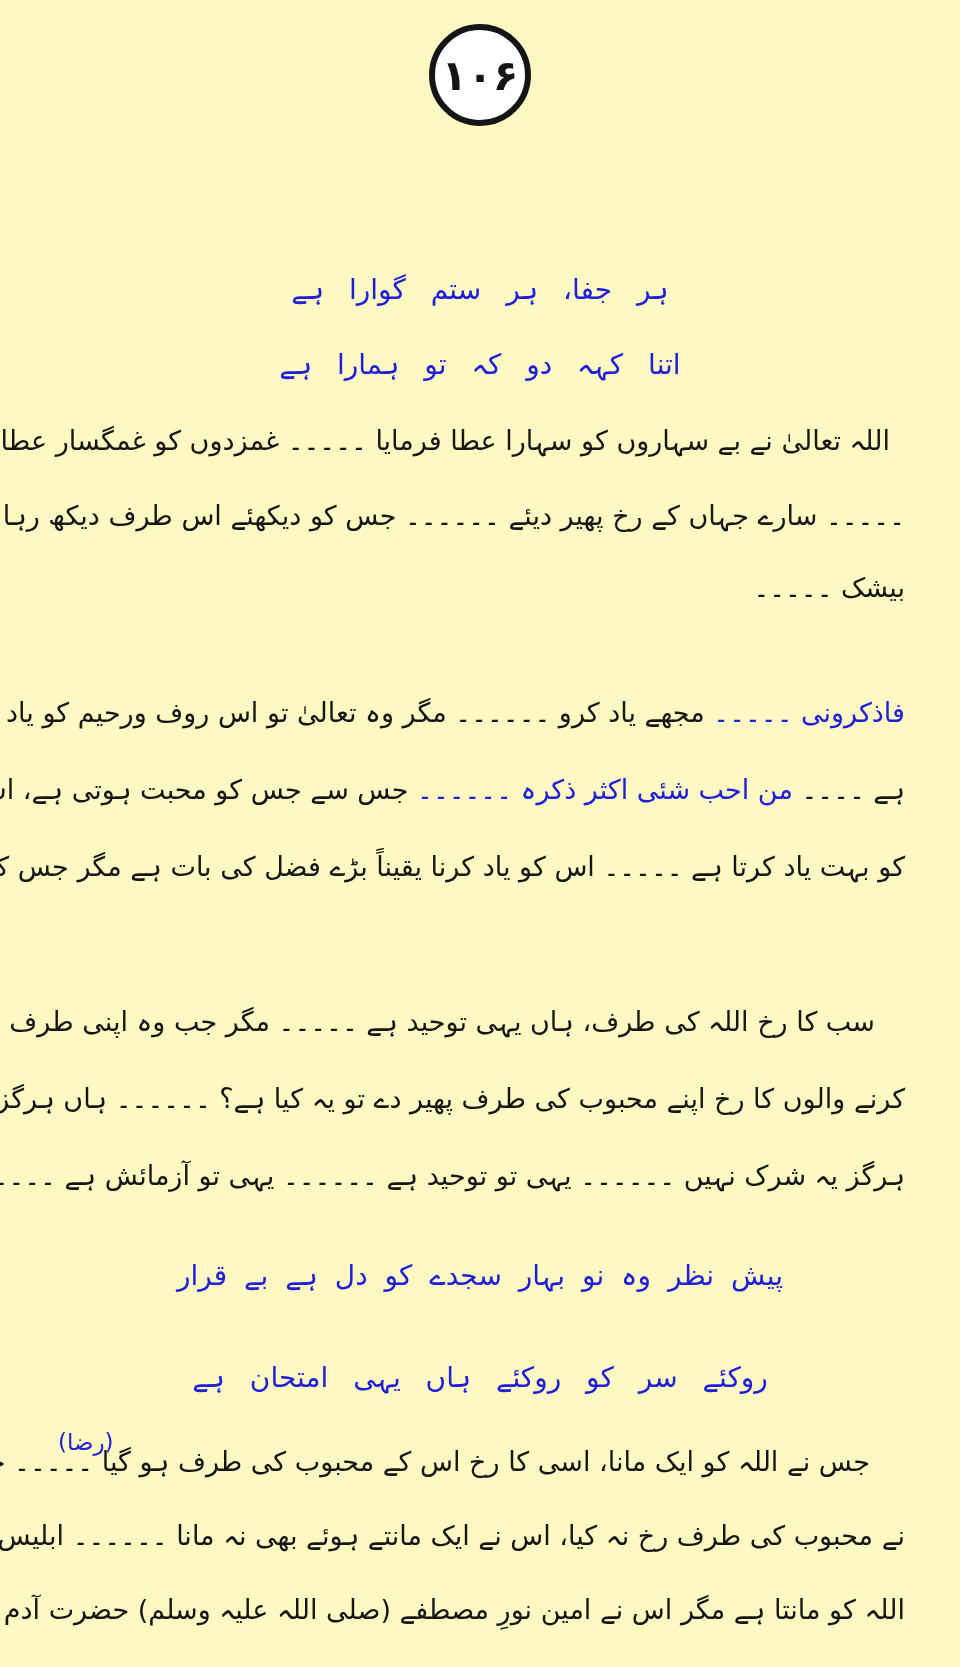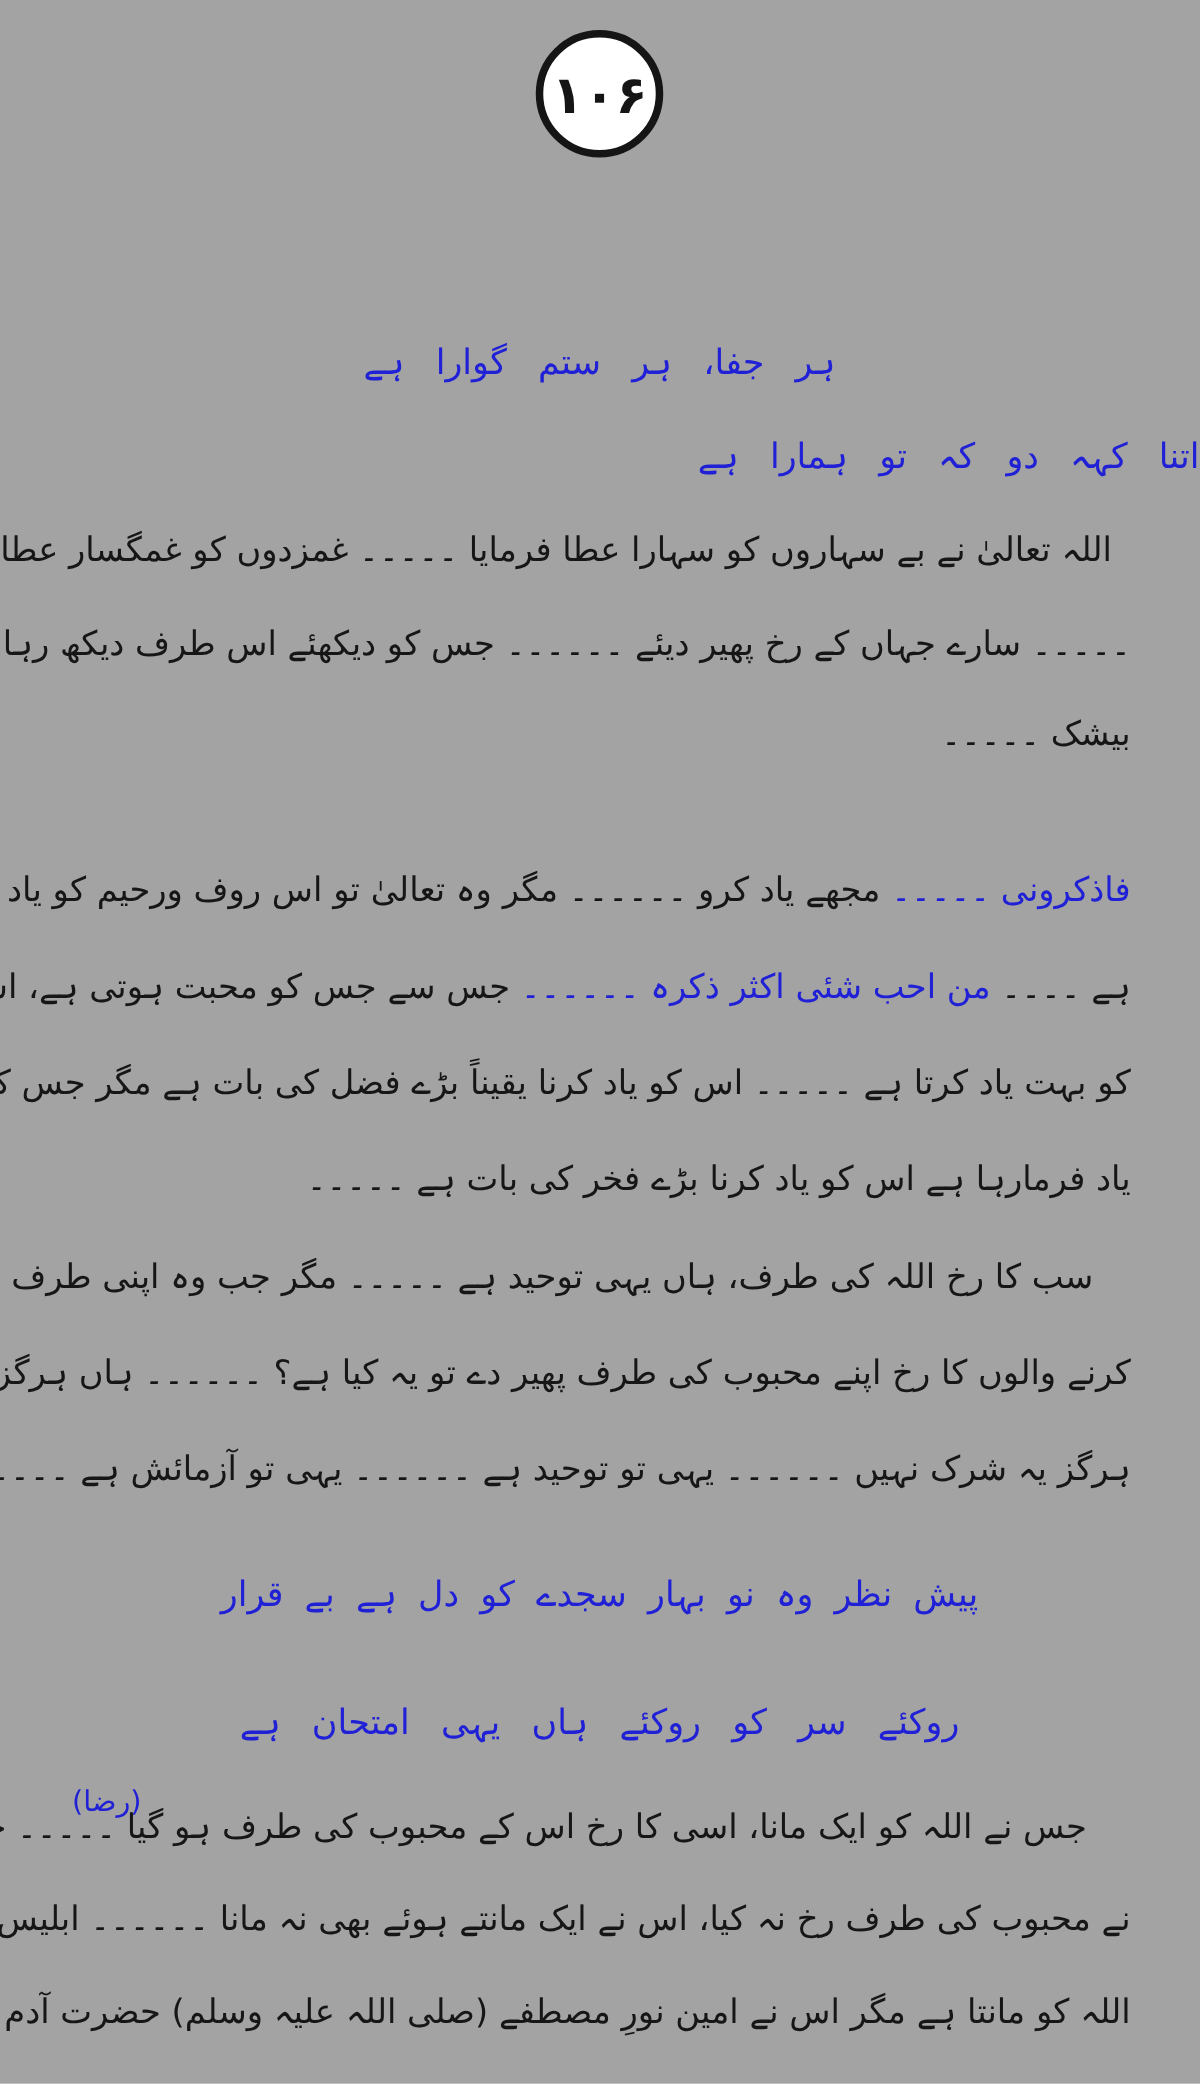--- a/index.html
+++ b/index.html
@@ -1,20 +1,20 @@
 <!DOCTYPE html>
 <html lang="ur" dir="rtl"><head>
 <meta charset="utf-8">
 <style>
   html,body{margin:0;padding:0;background:#e8e8e8;}
   .page{
     position:relative;
     width:960px;height:1667px;
     margin:0 auto;
-    background:#a3a3a3;
+    background:#fef9c3;
     font-family:"DejaVu Sans", sans-serif;
     direction:rtl;
     overflow:hidden;
   }
   .page-number{
     position:absolute;top:24px;left:50%;transform:translateX(-50%);
     width:90px;height:90px;border:6px solid #151515;border-radius:50%;
     display:flex;align-items:center;justify-content:center;
     font-size:42px;font-weight:bold;color:#151515;background:#fff;
   }
@@ -45,38 +45,37 @@
 <body>
 
 <div class="page">
 
   <div class="page-number">
     <span>۱۰۶</span>
   </div>
 
 
   <div class="verse" style="top:272px;">ہر جفا، ہر ستم گوارا ہے</div>
-  <div class="verse" style="top:347px;text-align:right;">اتنا کہہ دو کہ تو ہمارا ہے</div>
+  <div class="verse" style="top:347px;">اتنا کہہ دو کہ تو ہمارا ہے</div>
 
   <div class="ln" style="top:423px;right:70px;">اللہ تعالیٰ نے بے سہاروں کو سہارا عطا فرمایا ۔۔۔۔۔ غمزدوں کو غمگسار عطا فرمایا</div>
   <div class="ln" style="top:498px;">۔۔۔۔۔ سارے جہاں کے رخ پھیر دیئے ۔۔۔۔۔۔ جس کو دیکھئے اس طرف دیکھ رہا ہے،</div>
   <div class="ln" style="top:570px;">بیشک ۔۔۔۔۔</div>
 
 
   <div class="ln" style="top:695px;">
     <span class="seg blue">فاذکرونی ۔۔۔۔۔</span>
     <span class="seg">مجھے یاد کرو ۔۔۔۔۔۔ مگر وہ تعالیٰ تو اس روف ورحیم کو یاد فرمارہا</span>
   </div>
   <div class="ln" style="top:772px;">
     <span class="seg">ہے ۔۔۔۔</span>
     <span class="seg blue">من احب شئی اکثر ذکرہ ۔۔۔۔۔۔</span>
     <span class="seg">جس سے جس کو محبت ہوتی ہے، اس</span>
   </div>
   <div class="ln" style="top:849px;">کو بہت یاد کرتا ہے ۔۔۔۔۔ اس کو یاد کرنا یقیناً بڑے فضل کی بات ہے مگر جس کو وہ</div>
-  <div class="ln" style="top:926px;">یاد فرمارہا ہے اس کو یاد کرنا بڑے فخر کی بات ہے ۔۔۔۔۔</div>
 
   <div class="ln" style="top:1004px;right:85px;">سب کا رخ اللہ کی طرف، ہاں یہی توحید ہے ۔۔۔۔۔ مگر جب وہ اپنی طرف رخ</div>
   <div class="ln" style="top:1081px;">کرنے والوں کا رخ اپنے محبوب کی طرف پھیر دے تو یہ کیا ہے؟ ۔۔۔۔۔۔ ہاں ہرگز</div>
   <div class="ln" style="top:1158px;">ہرگز یہ شرک نہیں ۔۔۔۔۔۔ یہی تو توحید ہے ۔۔۔۔۔۔ یہی تو آزمائش ہے ۔۔۔۔</div>
 
   <div class="verse" style="top:1258px;word-spacing:8px;">پیش نظر وہ نو بہار سجدے کو دل ہے بے قرار</div>
   <div class="verse" style="top:1360px;">روکئے سر کو روکئے ہاں یہی امتحان ہے</div>
   <div class="attribution" style="top:1385px;">(رضا)</div>
 
   <div class="ln" style="top:1444px;right:90px;">جس نے اللہ کو ایک مانا، اسی کا رخ اس کے محبوب کی طرف ہو گیا ۔۔۔۔۔ جس</div>

